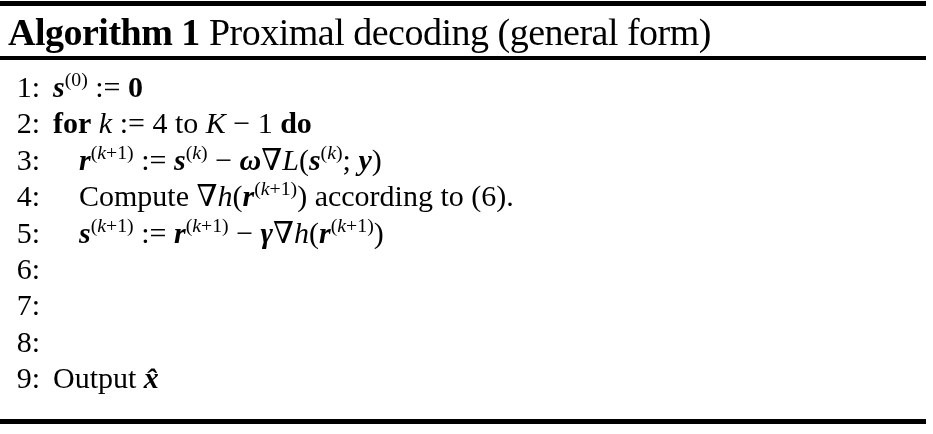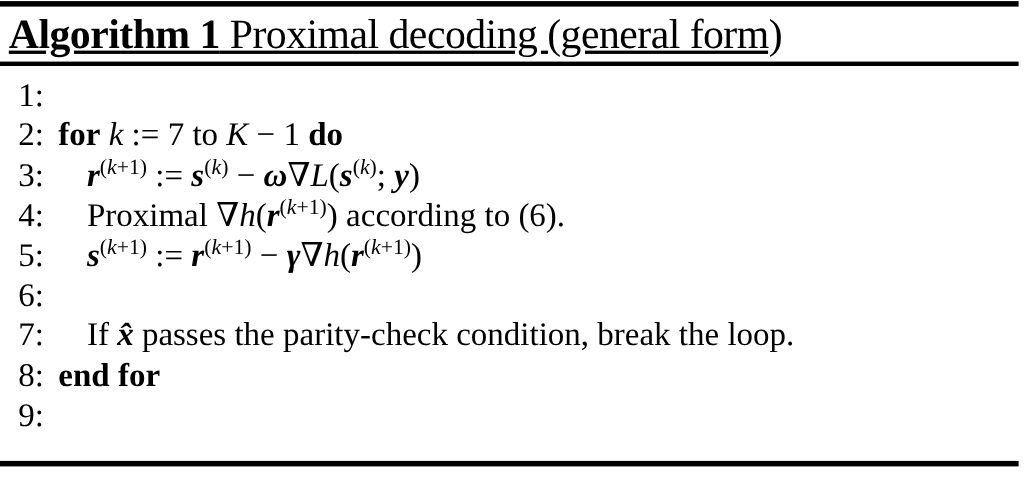--- a/index.html
+++ b/index.html
@@ -22,21 +22,20 @@
   .rule-top { height: 5px; margin-top: 1px; }
   .rule-mid { height: 4px; }
   .rule-bottom { height: 5px; }
   .algo-header {
     height: 50px;
     line-height: 52px;
     padding-left: 8px;
     font-size: 38px;
     letter-spacing: -0.5px;
     white-space: pre;
-    text-decoration: underline;
   }
   .algo-header .label { font-weight: bold; }
   .algo-body {
     padding: 9px 0 0 8px;
     font-size: 30px;
   }
   .line {
     height: 36.4px;
     line-height: 36.4px;
     display: flex;
@@ -63,26 +62,26 @@
 </style>
 </head>
 <body>
 
 <div class="algorithm">
   <div class="rule rule-top"></div>
   <div class="algo-header"><span class="label">Algorithm 1</span><span class="title"> Proximal decoding (general form)</span></div>
   <div class="rule rule-mid"></div>
 
   <div class="algo-body">
-    <div class="line"><span class="num">1:</span></div>
-    <div class="line"><span class="num">2:</span><span class="content"><span class="seg-b">for</span><span class="seg-n"> </span><span class="seg-i">k</span><span class="seg-n"> := 7 to </span><span class="seg-i">K</span><span class="seg-n"> − 1 </span><span class="seg-b">do</span></span></div>
+    <div class="line"><span class="num">1:</span><span class="content"><span class="seg-bi">s</span><span class="seg-sup-n">(0)</span><span class="seg-n"> := </span><span class="seg-b">0</span></span></div>
+    <div class="line"><span class="num">2:</span><span class="content"><span class="seg-b">for</span><span class="seg-n"> </span><span class="seg-i">k</span><span class="seg-n"> := 4 to </span><span class="seg-i">K</span><span class="seg-n"> − 1 </span><span class="seg-b">do</span></span></div>
     <div class="line"><span class="num">3:</span><span class="content indent-1"><span class="seg-bi">r</span><span class="seg-sup-n">(</span><span class="seg-sup-i">k</span><span class="seg-sup-n">+1)</span><span class="seg-n"> := </span><span class="seg-bi">s</span><span class="seg-sup-n">(</span><span class="seg-sup-i">k</span><span class="seg-sup-n">)</span><span class="seg-n"> − </span><span class="seg-bi">ω</span><span class="seg-n">∇</span><span class="seg-i">L</span><span class="seg-n">(</span><span class="seg-bi">s</span><span class="seg-sup-n">(</span><span class="seg-sup-i">k</span><span class="seg-sup-n">)</span><span class="seg-n">; </span><span class="seg-bi">y</span><span class="seg-n">)</span></span></div>
-    <div class="line"><span class="num">4:</span><span class="content indent-1"><span class="seg-n">Proximal </span><span class="seg-n">∇</span><span class="seg-i">h</span><span class="seg-n">(</span><span class="seg-bi">r</span><span class="seg-sup-n">(</span><span class="seg-sup-i">k</span><span class="seg-sup-n">+1)</span><span class="seg-n">) according to (6).</span></span></div>
+    <div class="line"><span class="num">4:</span><span class="content indent-1"><span class="seg-n">Compute </span><span class="seg-n">∇</span><span class="seg-i">h</span><span class="seg-n">(</span><span class="seg-bi">r</span><span class="seg-sup-n">(</span><span class="seg-sup-i">k</span><span class="seg-sup-n">+1)</span><span class="seg-n">) according to (6).</span></span></div>
     <div class="line"><span class="num">5:</span><span class="content indent-1"><span class="seg-bi">s</span><span class="seg-sup-n">(</span><span class="seg-sup-i">k</span><span class="seg-sup-n">+1)</span><span class="seg-n"> := </span><span class="seg-bi">r</span><span class="seg-sup-n">(</span><span class="seg-sup-i">k</span><span class="seg-sup-n">+1)</span><span class="seg-n"> − </span><span class="seg-bi">γ</span><span class="seg-n">∇</span><span class="seg-i">h</span><span class="seg-n">(</span><span class="seg-bi">r</span><span class="seg-sup-n">(</span><span class="seg-sup-i">k</span><span class="seg-sup-n">+1)</span><span class="seg-n">)</span></span></div>
     <div class="line"><span class="num">6:</span></div>
-    <div class="line"><span class="num">7:</span><span class="content indent-1"><span class="seg-n">If </span><span class="seg-bi">x̂</span><span class="seg-n"> passes the parity-check condition, break the loop.</span></span></div>
-    <div class="line"><span class="num">8:</span><span class="content"><span class="seg-b">end for</span></span></div>
-    <div class="line"><span class="num">9:</span></div>
+    <div class="line"><span class="num">7:</span></div>
+    <div class="line"><span class="num">8:</span></div>
+    <div class="line"><span class="num">9:</span><span class="content"><span class="seg-n">Output </span><span class="seg-bi">x̂</span></span></div>
   </div>
 
   <div style="height:22px"></div>
   <div class="rule rule-bottom"></div>
 </div>
 
 </body></html>

